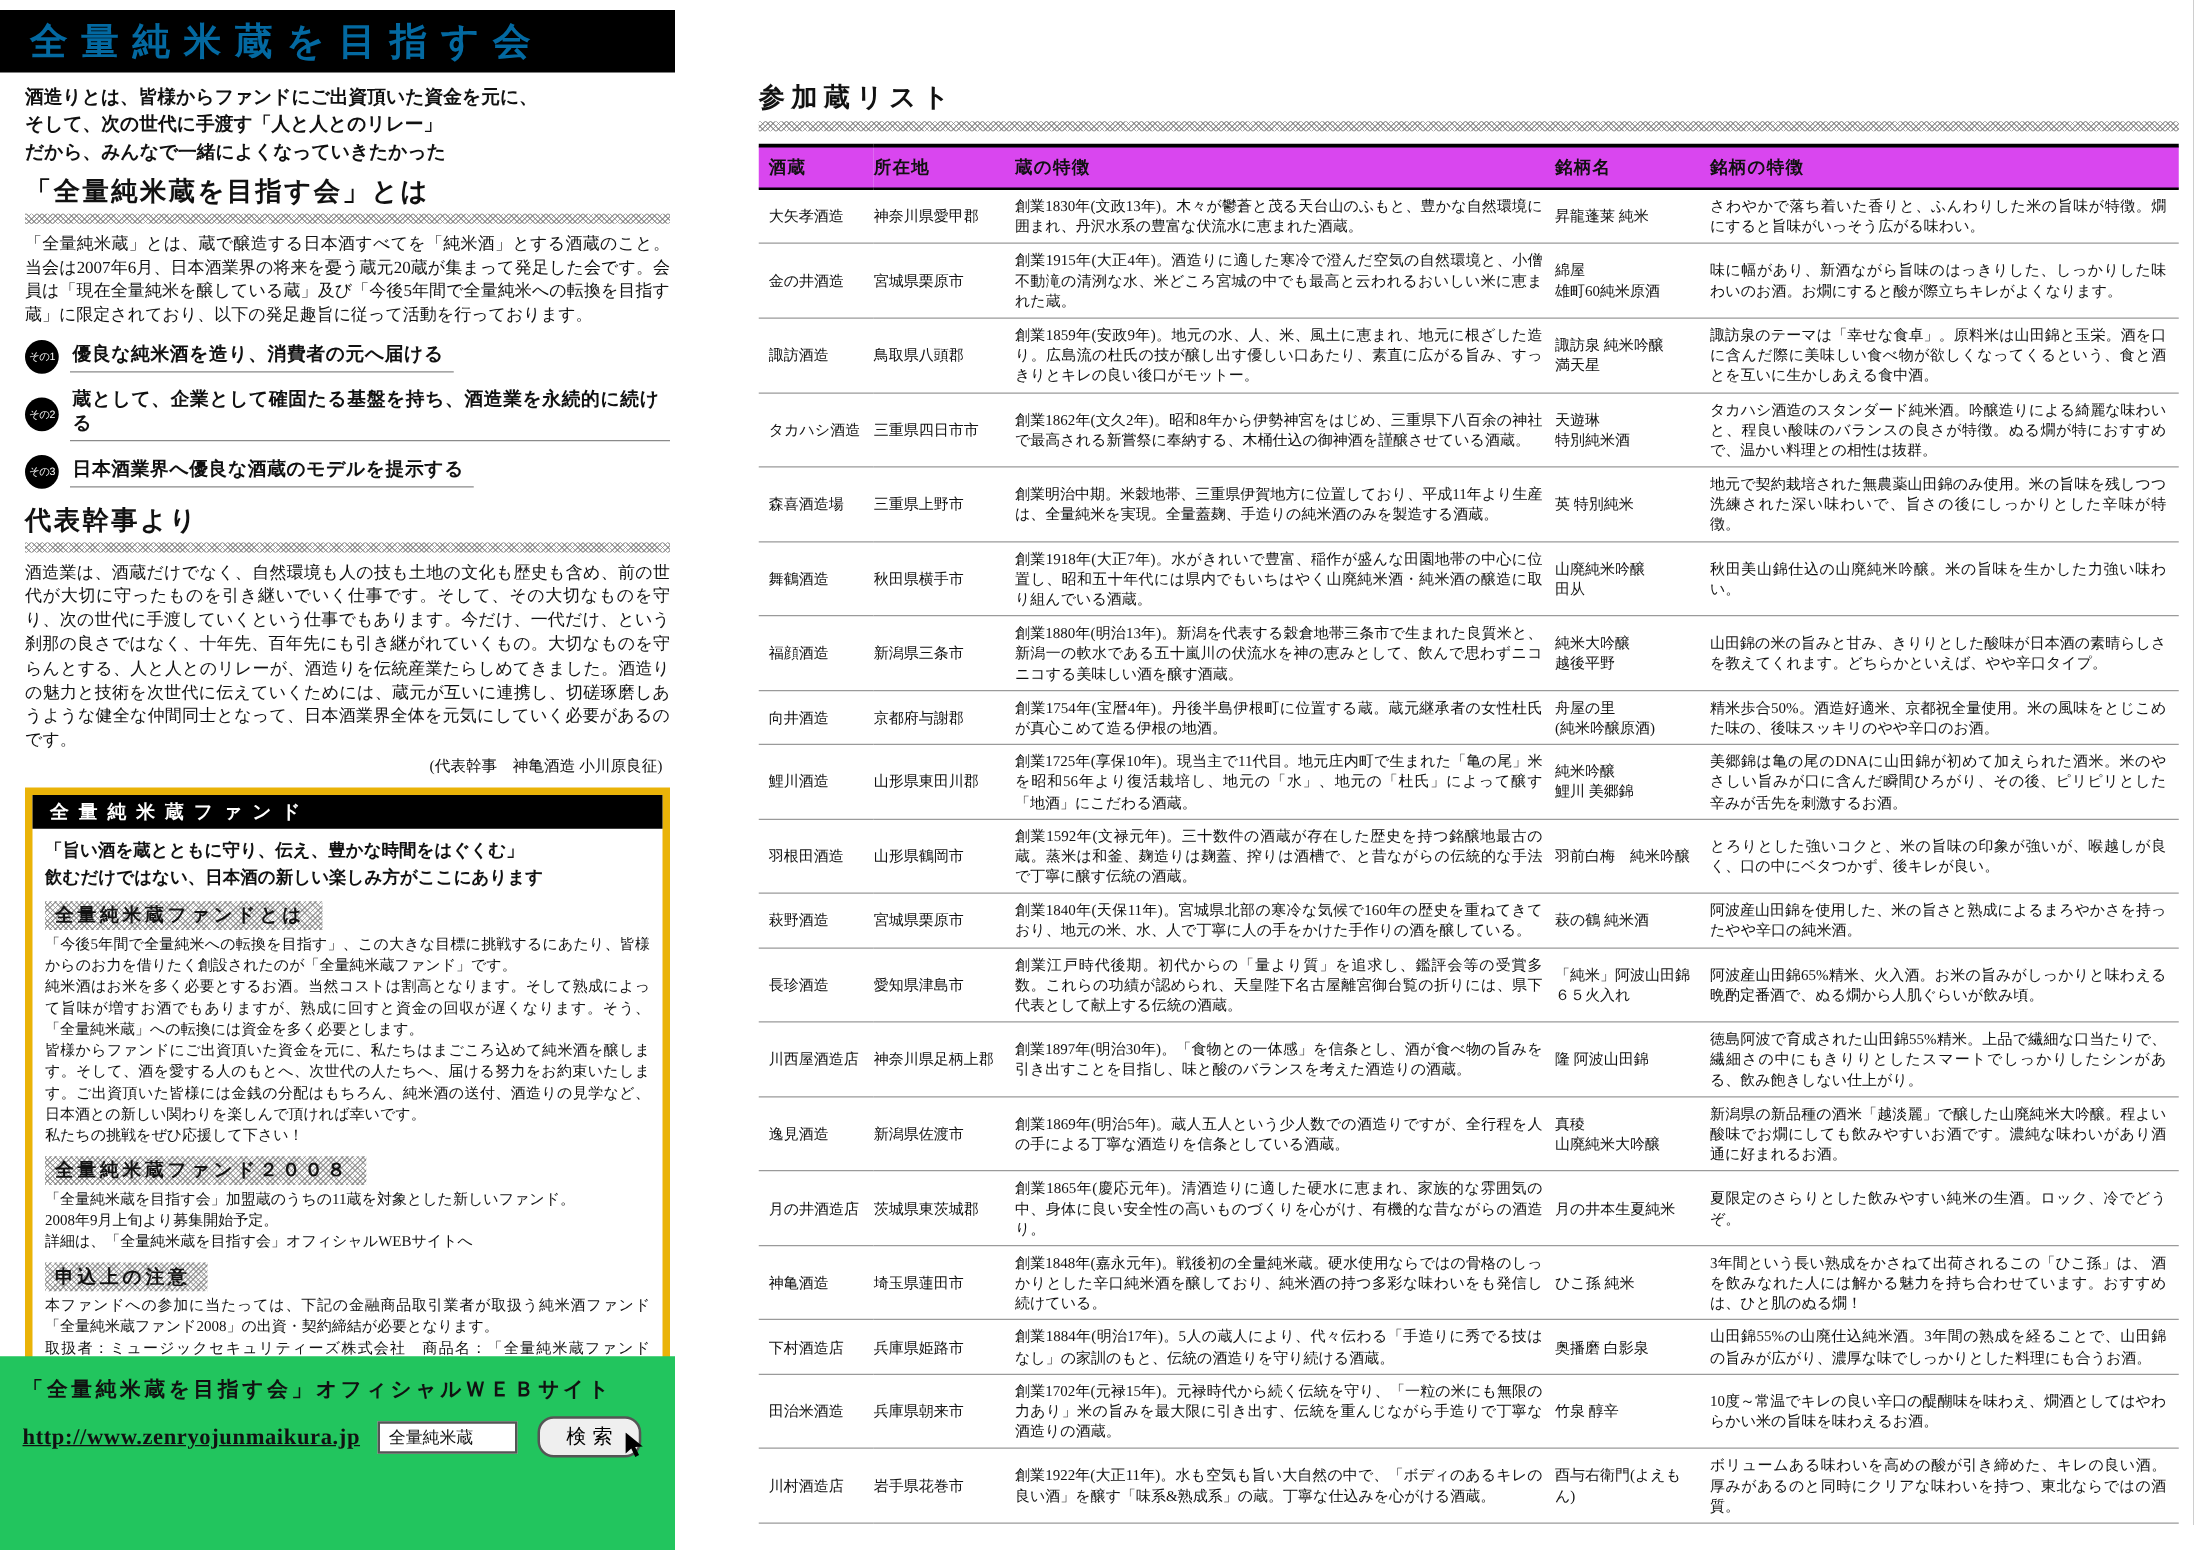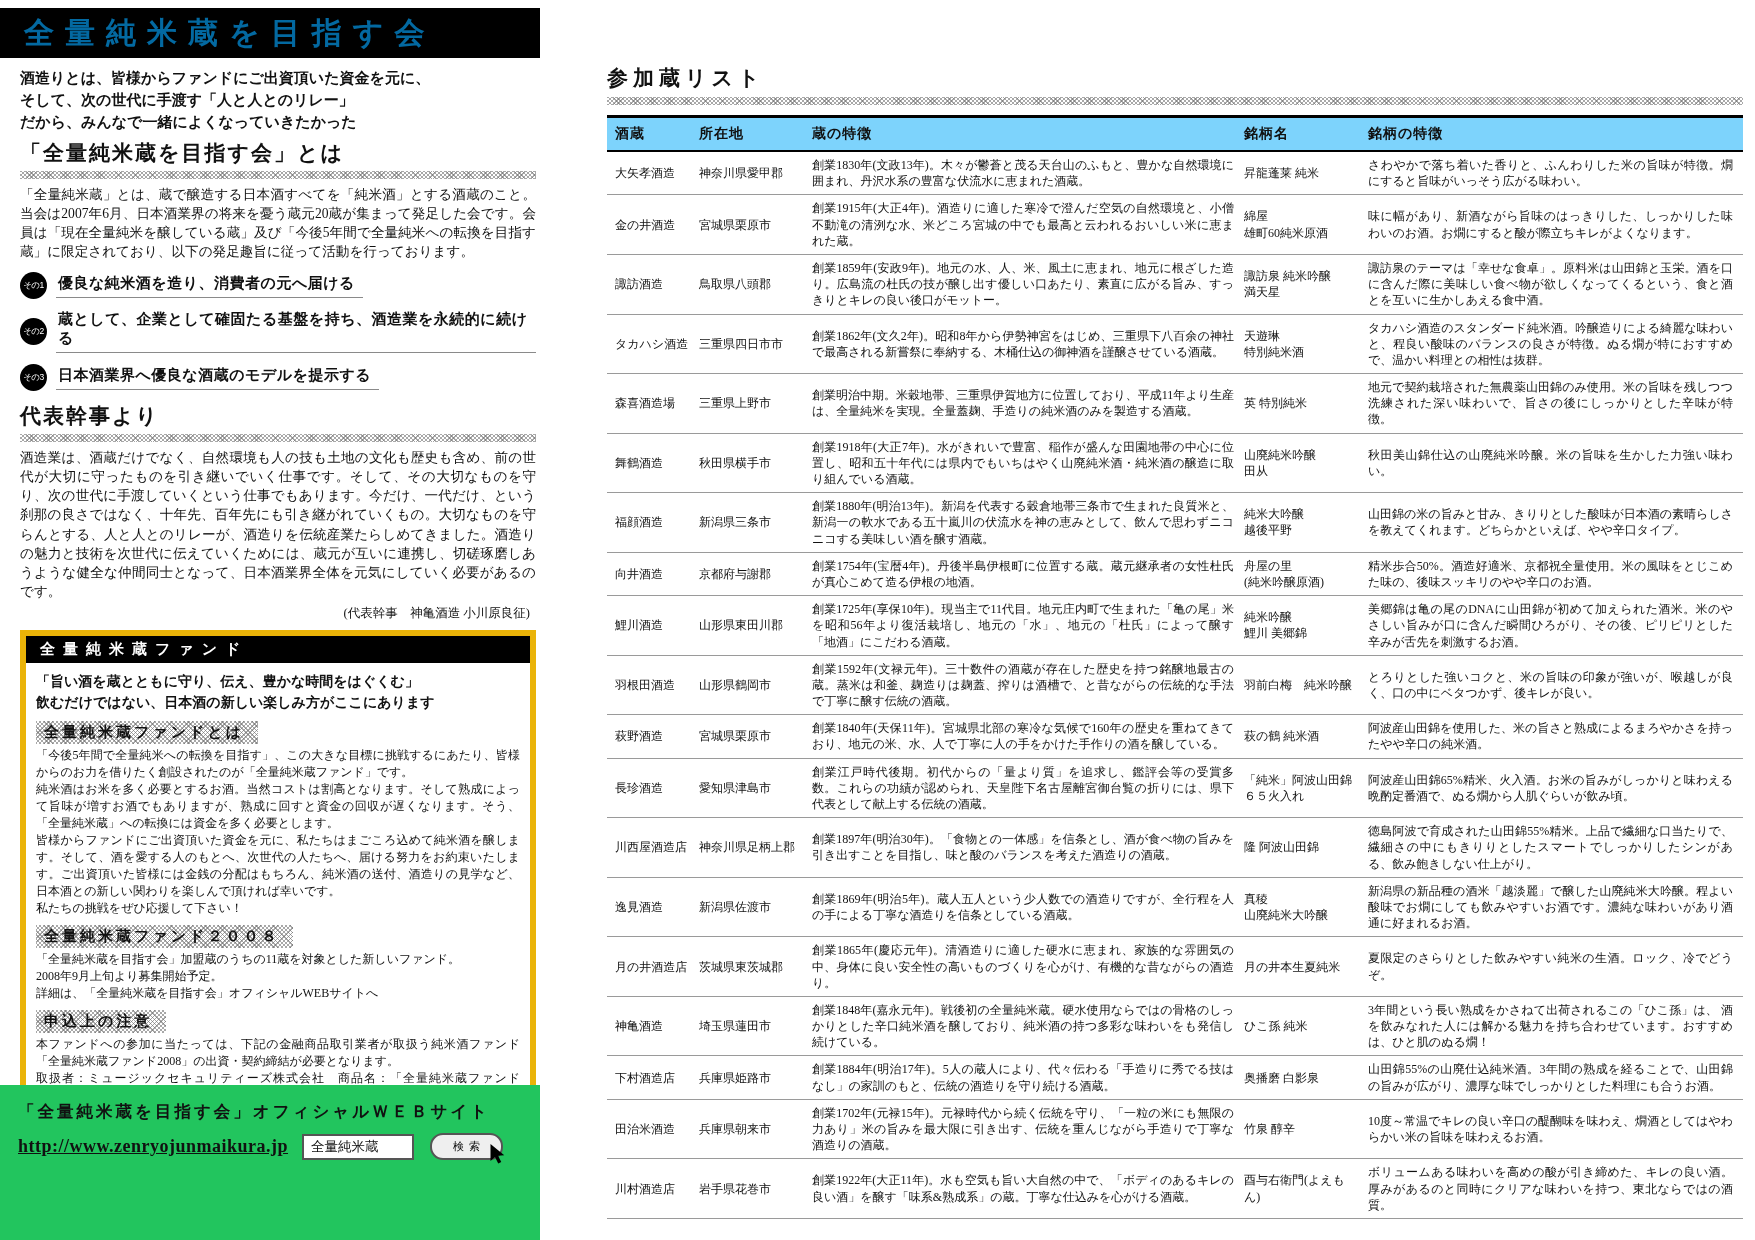--- a/index.html
+++ b/index.html
@@ -47,30 +47,30 @@
   .footer-band { position:absolute; left:0; top:1085px; width:540px; height:155px; background:#22c55e; padding:16px 0 0 18px; }
   .site-label { font-size:16.5px; font-weight:bold; letter-spacing:3px; }
   .url-row { display:flex; align-items:center; margin-top:10px; }
   .site-url { font-size:18px; font-weight:bold; letter-spacing:0.5px;text-decoration:underline; }
   .search-input {
     width:112px; height:26px; border:2px solid #555; background:#fff; margin-left:14px;
     font-size:13.5px; padding:2px 7px; font-family:inherit; color:#111;
   }
   .search-button {
     margin-left:16px; border:2px solid #555; border-radius:13px; background:#efefef;
-    font-size:11px; letter-spacing:5px; padding:4px 16px 4px 21px; font-family:inherit; position:relative; cursor:pointer;
+    font-size:16px; letter-spacing:5px; padding:4px 16px 4px 21px; font-family:inherit; position:relative; cursor:pointer;
   }
   .cursor-icon { position:relative; margin-left:-14px; top:9px; }
   
   .right-col { position:absolute; left:607px; top:64px; width:1136px; }
   .list-title { font-size:21px; font-weight:bold; letter-spacing:5px; }
   .right-col .hatch-band { margin:5px 0 10px; }
   table { width:100%; border-collapse:collapse; table-layout:fixed; }
   thead th {
-    background:#7dd3fc; border-top:3px solid #000; border-bottom:2px solid #000;
+    background:#d946ef; border-top:3px solid #000; border-bottom:2px solid #000;
     font-size:14px; font-weight:bold; text-align:left; padding:7px 8px 7px 0; letter-spacing:1px;
   }
   thead th:first-child { padding-left:8px; }
   tbody td {
     border-bottom:1px solid #9a9a9a; font-size:12px; line-height:1.35;
     vertical-align:middle; padding:5px 10px 5px 0;
   }
   td.col-brewery { padding-left:8px; position:relative; }
   td.col-brand { white-space:pre-line; }
   td.col-kdesc, td.col-bdesc { text-align:justify; }

